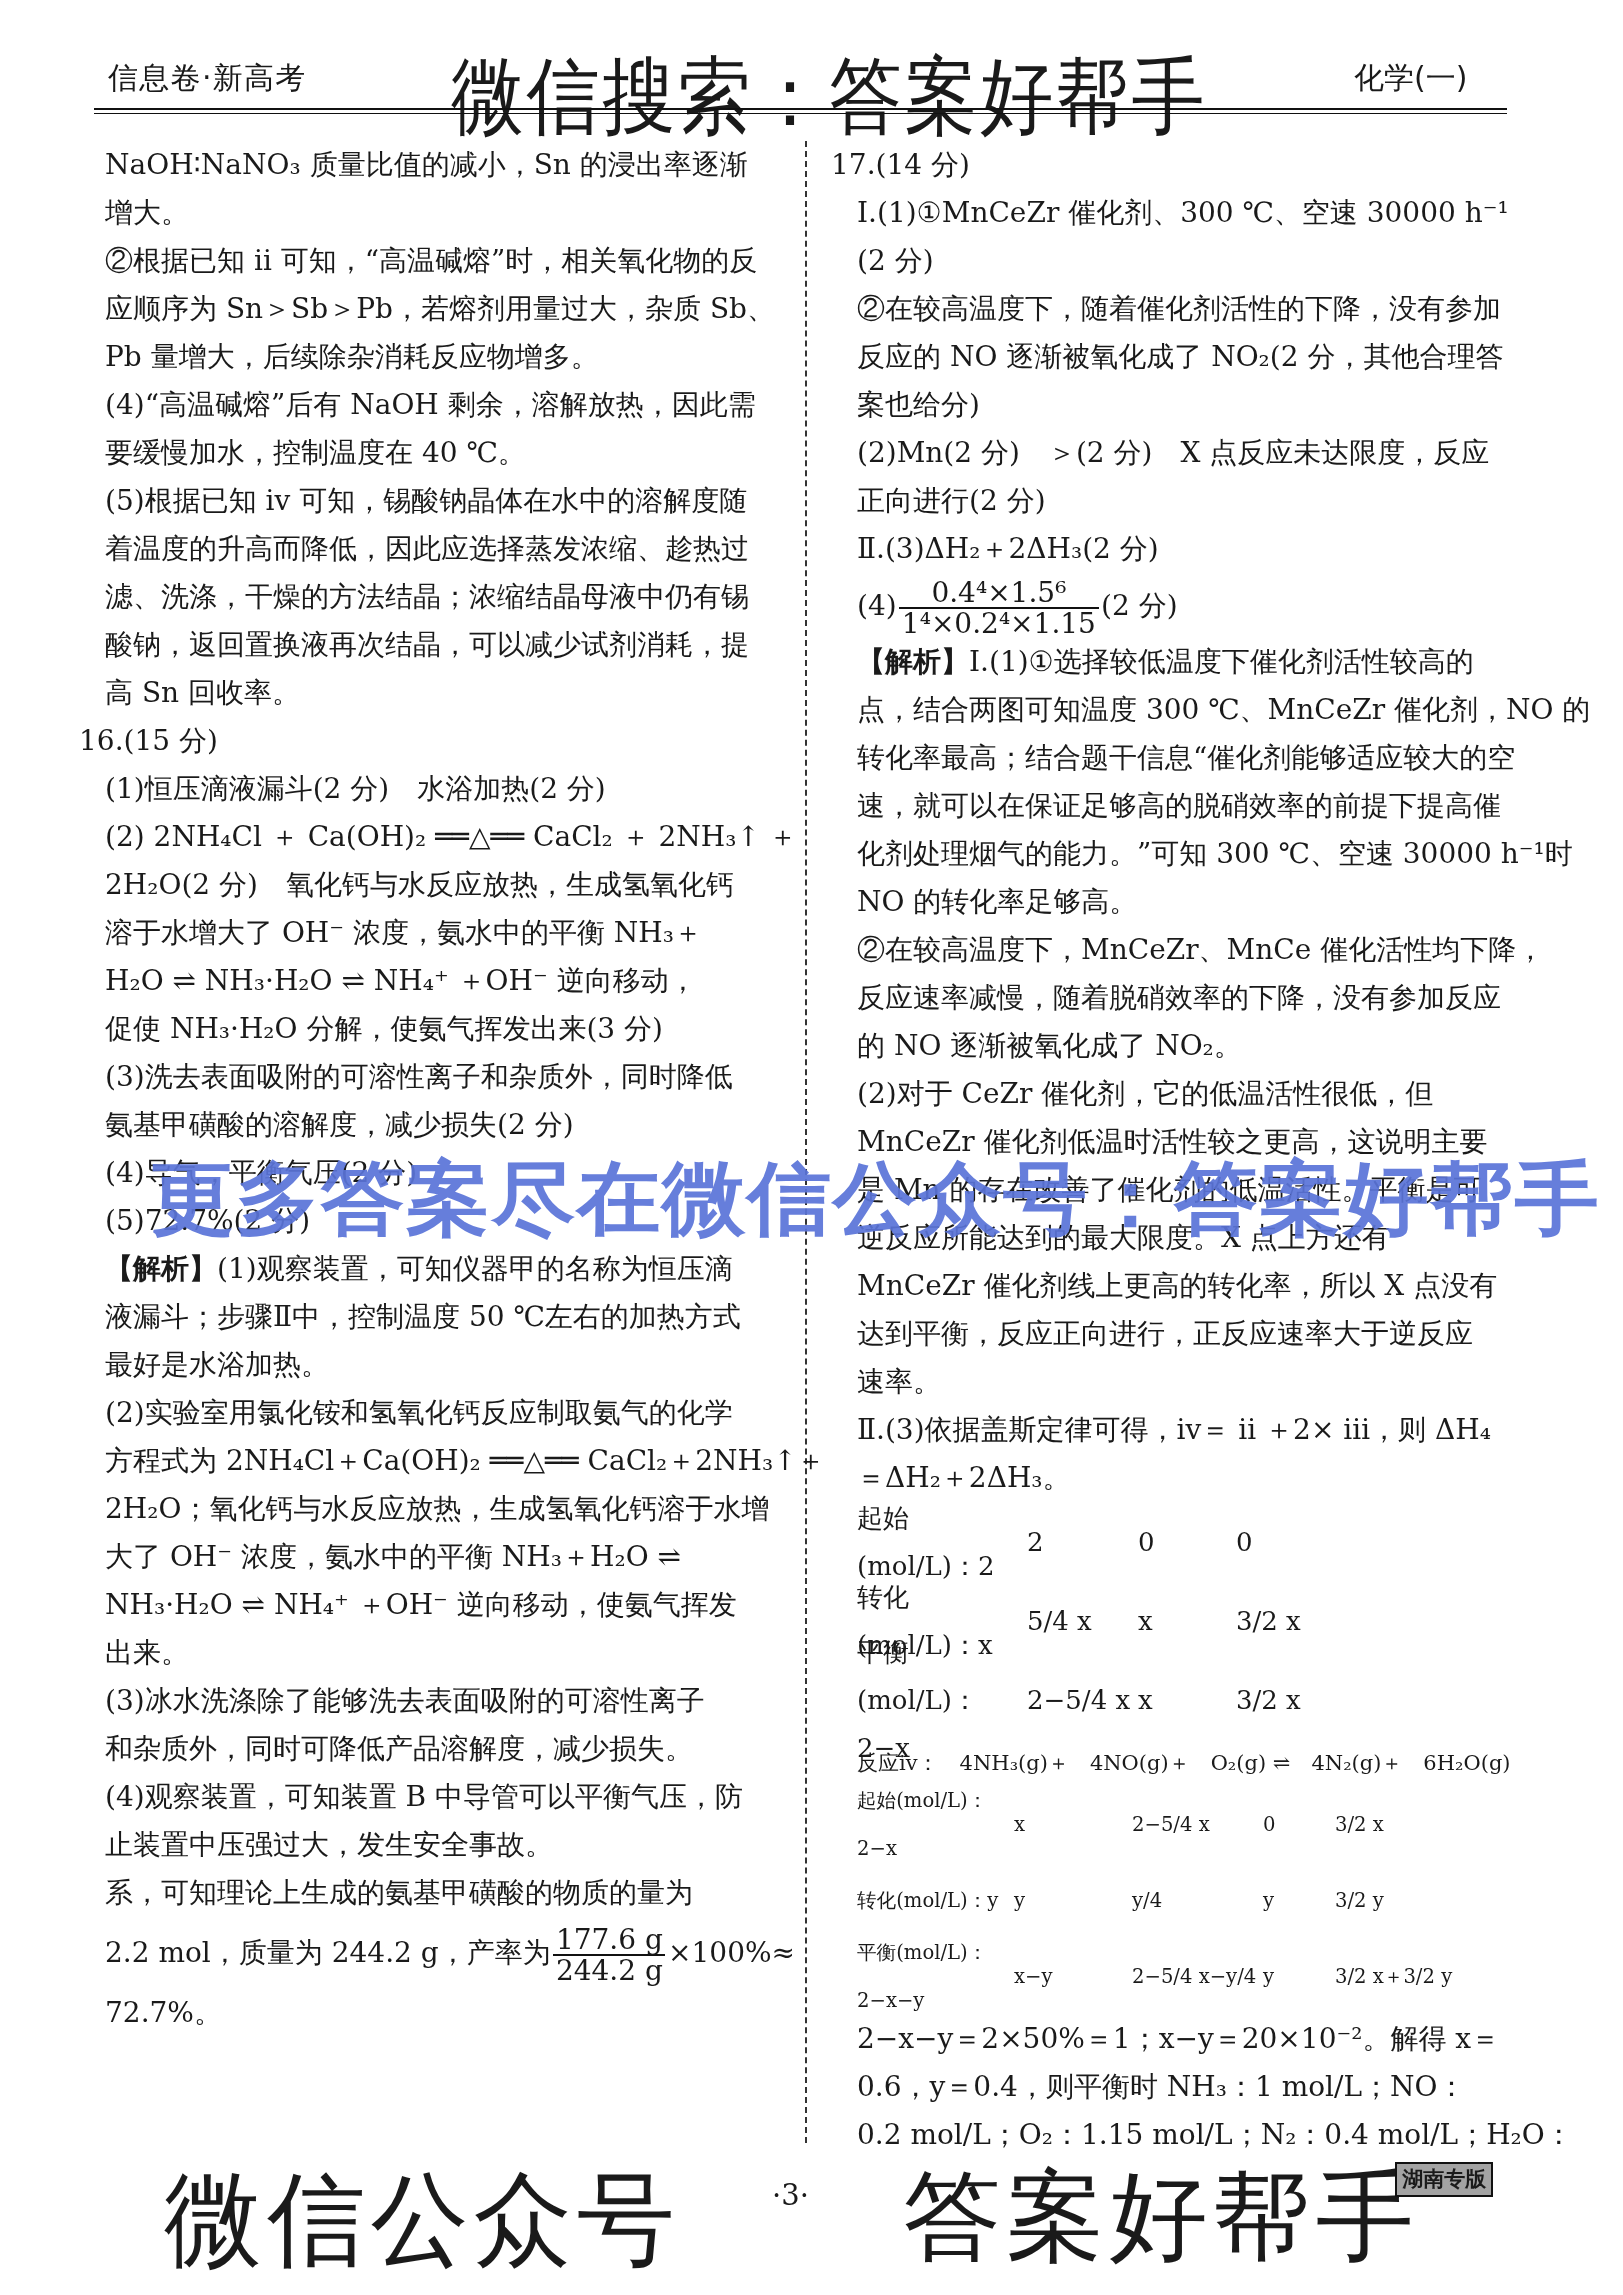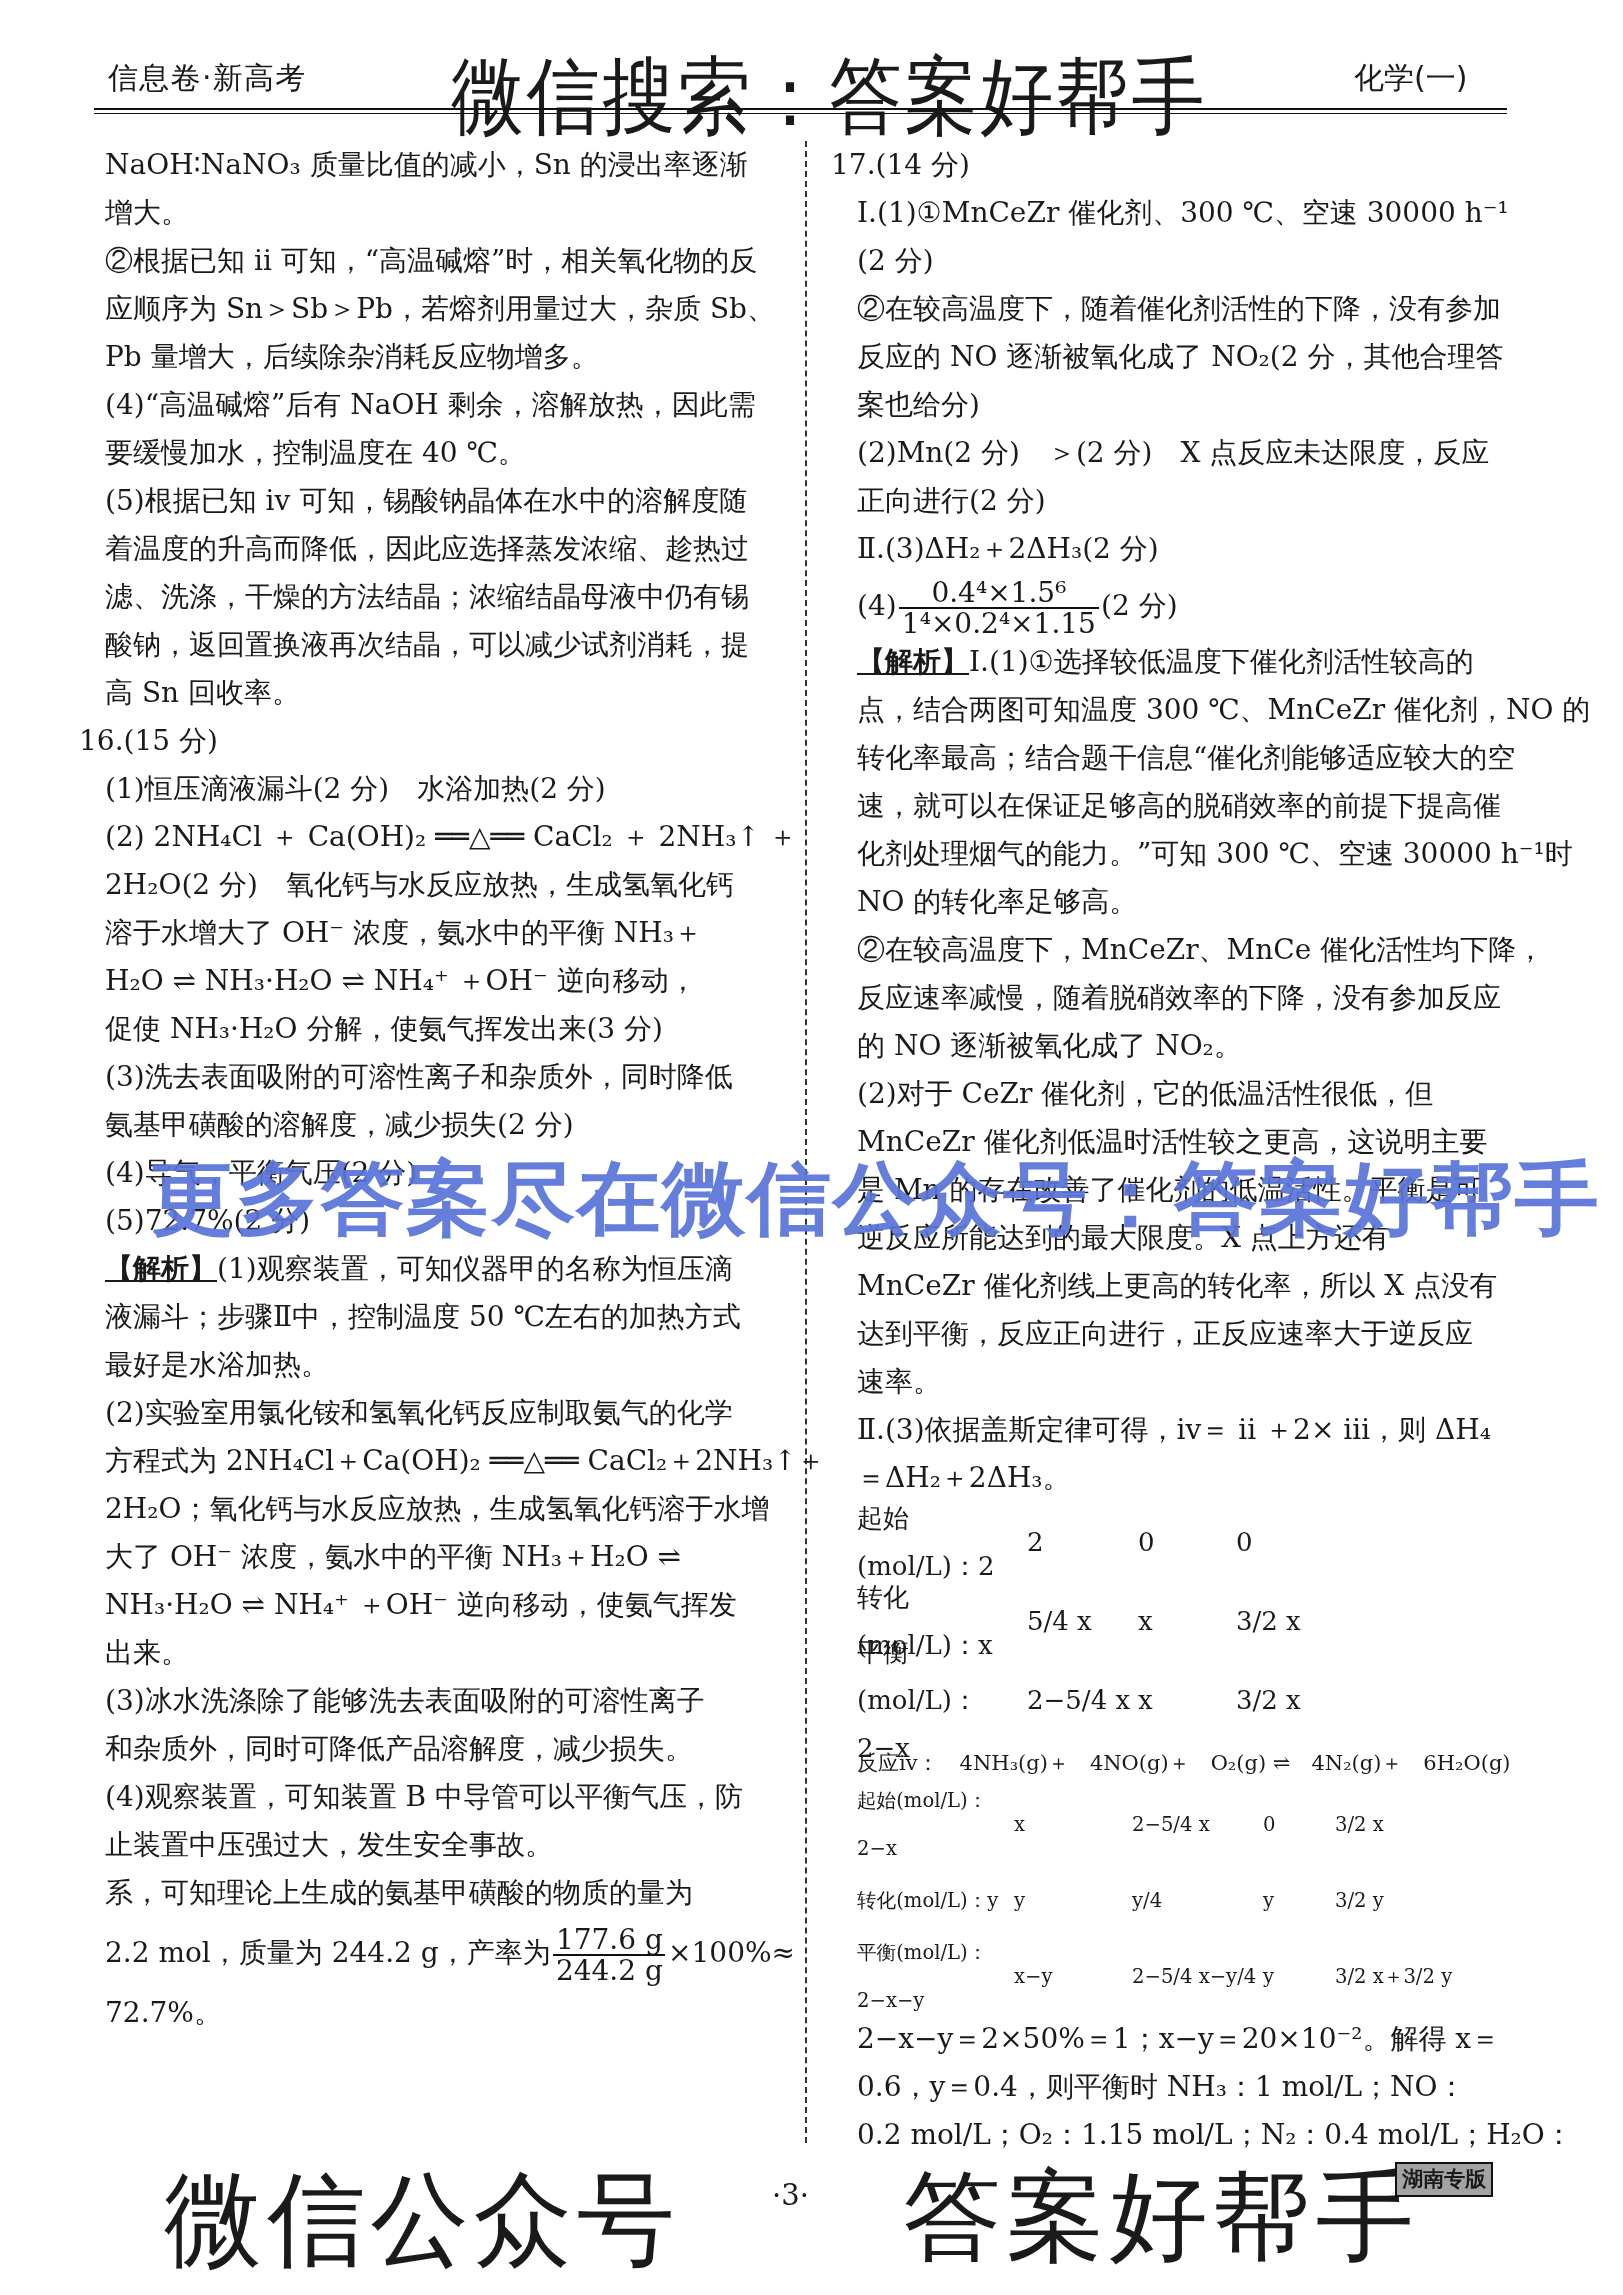--- a/index.html
+++ b/index.html
@@ -13,21 +13,21 @@
   .hdr-center { position: absolute; left: 451px; top: 41px; font-size: 73px; letter-spacing: 2.6px; font-family: "DejaVu Serif", serif; font-weight: normal; transform: scaleY(1.15); transform-origin: top left; }
   .hdr-right { position: absolute; left: 1354px; top: 58px; font-size: 30px; font-family: "DejaVu Sans", sans-serif; }
   .hdr-rule { position: absolute; left: 94px; top: 108px; width: 1413px; height: 2.6px; border-top: 2.6px solid #111; border-bottom: 1.3px solid #111; }
 
   .col { position: absolute; top: 141px; font-size: 28px; line-height: 48px; }
   .col-left { left: 105px; width: 674px; }
   .col-right { left: 857px; width: 667px; }
   .col-divider { position: absolute; left: 805px; top: 141px; height: 2002px; border-left: 2px dashed #333; }
   .line { white-space: nowrap; display: block; }
   .qnum { margin-left: -26px; }
-  .bold { font-weight: bold; text-decoration: underline; }
+  .bold { font-weight: bold; }
   .frac { display: inline-block; vertical-align: middle; text-align: center; line-height: 29px; margin: 0 2.6px; }
   .frac > span { display: block; padding: 0 2.6px; }
   .frac > span.num { border-bottom: 2px solid #111; }
   .tbl { display: grid; grid-template-columns: 170px 111px 98px 111px 118px; align-items: center; font-size: 26px; }
   .tbl.small { font-size: 19.6px; grid-template-columns: 157px 118px 131px 72px 131px; }
   .tbl .cell { height: 79px; display: flex; align-items: center; }
   .tbl.small .cell { height: 76px; }
 
   .watermark {
     position: absolute; left: 150px; top: 1142px; font-size: 84px; font-weight: bold;

